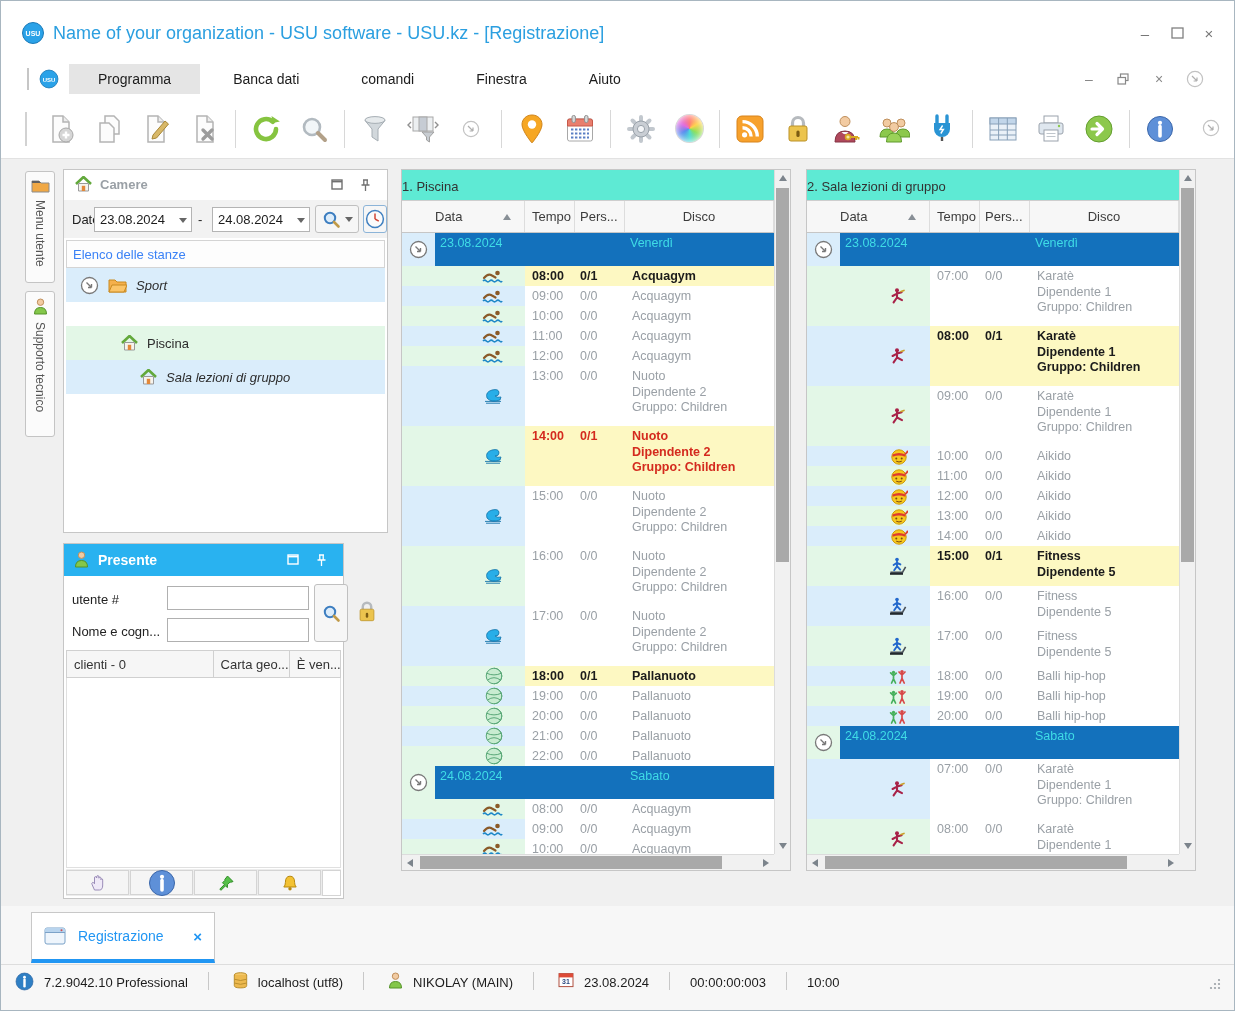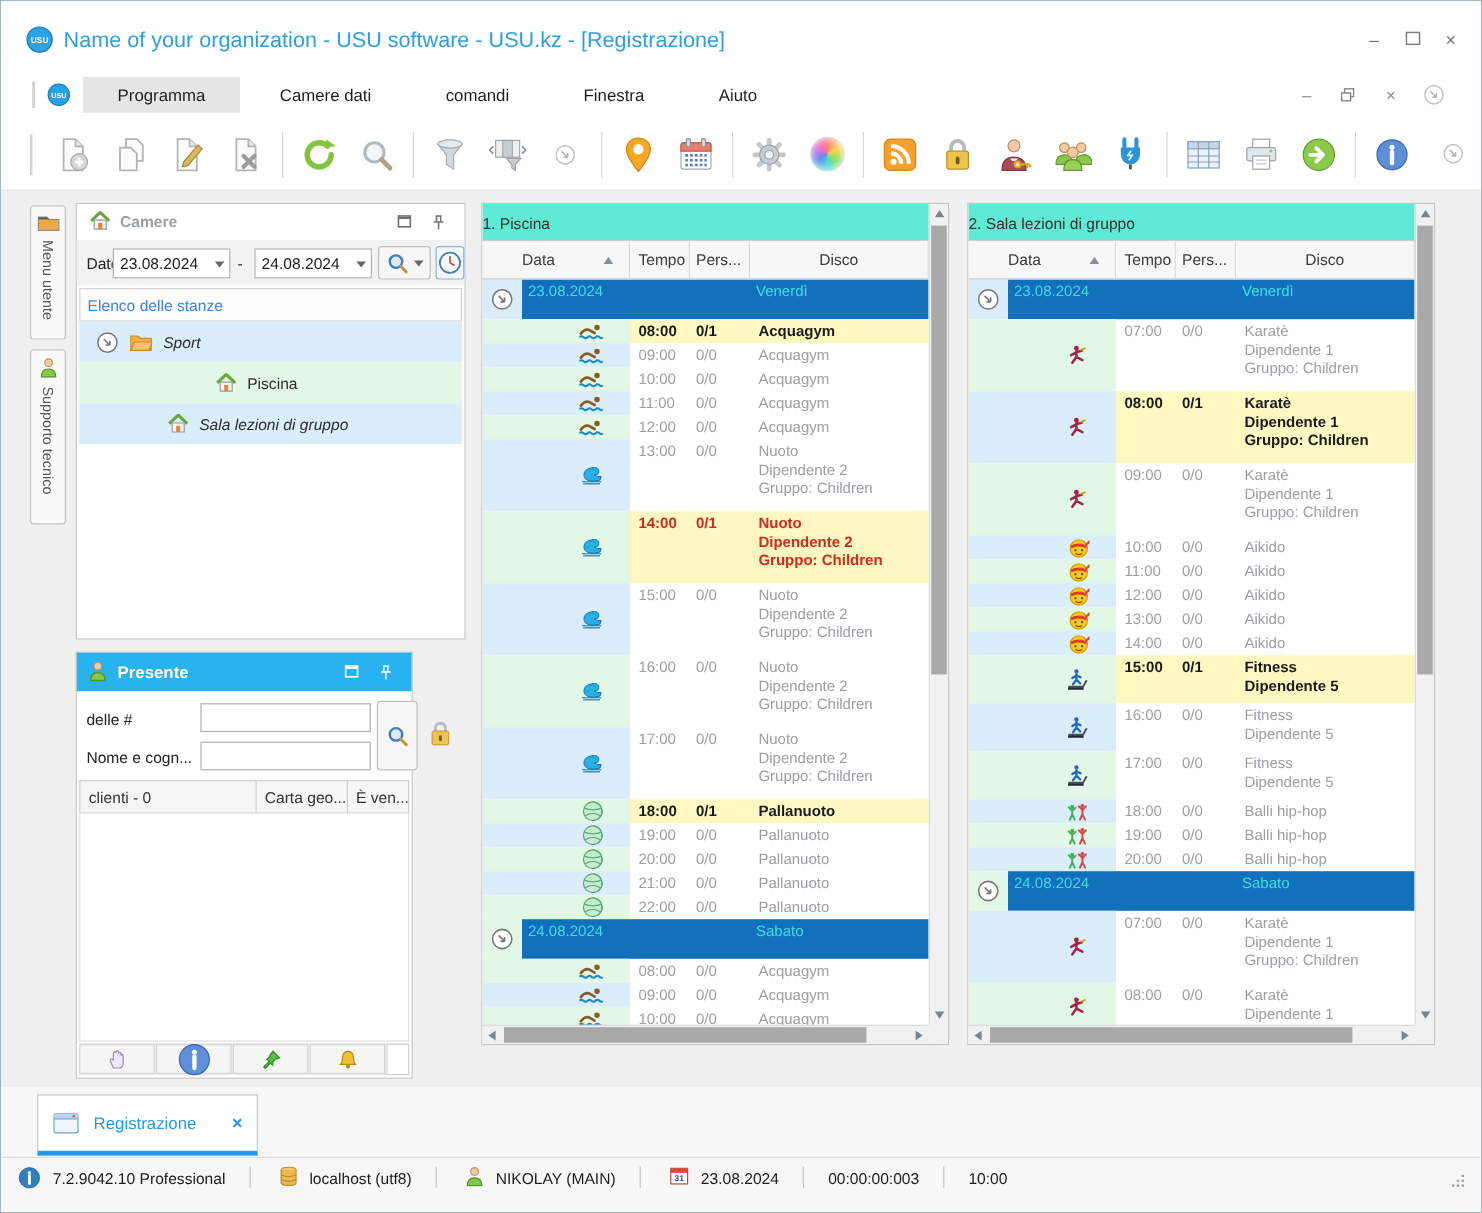--- a/index.html
+++ b/index.html
@@ -136,21 +136,21 @@
   <div class="menubar">
     <span class="mgrip"></span>
     <span class="ic mlogo">
         <svg width="24" height="24" viewBox="0 0 24 24">
           <circle cx="12" cy="12" r="10.5" fill="#2aa2e8" stroke="#1b7ab8"></circle>
           <text x="12" y="15" font-size="7" font-weight="bold" text-anchor="middle" fill="#fff">USU</text>
         </svg>
       </span>
     <span id="menu-items" style="display:flex;">
         <span class="mitem active">Programma</span>
-        <span class="mitem">Camere dati</span>
+        <span class="mitem">Banca dati</span>
         <span class="mitem">comandi</span>
         <span class="mitem">Finestra</span>
         <span class="mitem">Aiuto</span>
       </span>
     <span class="mdibtn" style="right:132px;">–</span>
     <span class="mdibtn" style="right:98px;">
         <svg width="12" height="12" viewBox="0 0 12 12">
           <rect x="3.5" y="1" width="7.5" height="6.5" fill="none" stroke="#888" stroke-width="1.2"></rect>
           <rect x="1" y="4.5" width="7.5" height="6.5" fill="#fff" stroke="#888" stroke-width="1.2"></rect>
         </svg>
@@ -460,21 +460,21 @@
             </svg>
           </span>
           <span class="ic">
             <svg width="19" height="15" viewBox="0 0 19 15">
               <path d="M1 2h6l2 2h9v10H1z" fill="#f5b04c" stroke="#c98a20"></path>
               <path d="M1 14l3-7h15l-3 7z" fill="#fbc468" stroke="#c98a20"></path>
             </svg>
           </span>
           <span>Sport</span>
         </div>
-        <div class="trow bg-green" style="padding-left:114px;gap:9px;">
+        <div class="trow bg-green" style="padding-left:55px;gap:9px;margin-top:24px;">
           <span class="ic">
             <svg width="17" height="16" viewBox="0 0 17 16">
               <path d="M1 8L8.5 1 16 8" fill="none" stroke="#63a93c" stroke-width="2.6" stroke-linejoin="round"></path>
               <path d="M3.5 7.5h10V15h-10z" fill="#f6f4ee" stroke="#9a9a9a"></path>
               <rect x="6.8" y="9.8" width="3.4" height="5.2" fill="#e2883a"></rect>
             </svg>
           </span>
           <span>Piscina</span>
         </div>
         <div class="trow bg-blue" style="padding-left:74px;gap:9px;">
@@ -504,21 +504,21 @@
             <rect x="1" y="1" width="10" height="9" fill="none" stroke="#fff" stroke-width="1.4"></rect>
             <path d="M1 2.6h10" stroke="#fff" stroke-width="1.6"></path>
           </svg>
         </span>
       <span class="ic phbtn" style="right:16px;top:10px;">
           <svg width="11" height="13" viewBox="0 0 11 13">
             <path d="M3 1h5M3.8 1v5M7.2 1v5M1.5 6h8M5.5 6v6" stroke="#fff" stroke-width="1.3" fill="none"></path>
           </svg>
         </span>
     </div>
-    <span class="flabel" style="top:48px;">delle #</span>
+    <span class="flabel" style="top:48px;">utente #</span>
     <input class="finput" style="top: 42px;" value="">
     <span class="flabel" style="top:80px;">Nome e cogn...</span>
     <input class="finput" style="top: 74px;" value="">
     <span class="sbtn" style="left:250px;top:40px;width:34px;height:58px;">
       <span class="ic">
           <svg width="19" height="19" viewBox="0 0 19 19">
             <circle cx="8" cy="8" r="5.2" fill="#dcecfa" stroke="#3d7ec0" stroke-width="2"></circle>
             <path d="M12 12l4.5 4.5" stroke="#c09a48" stroke-width="2.6" stroke-linecap="round"></path>
           </svg>
         </span>

